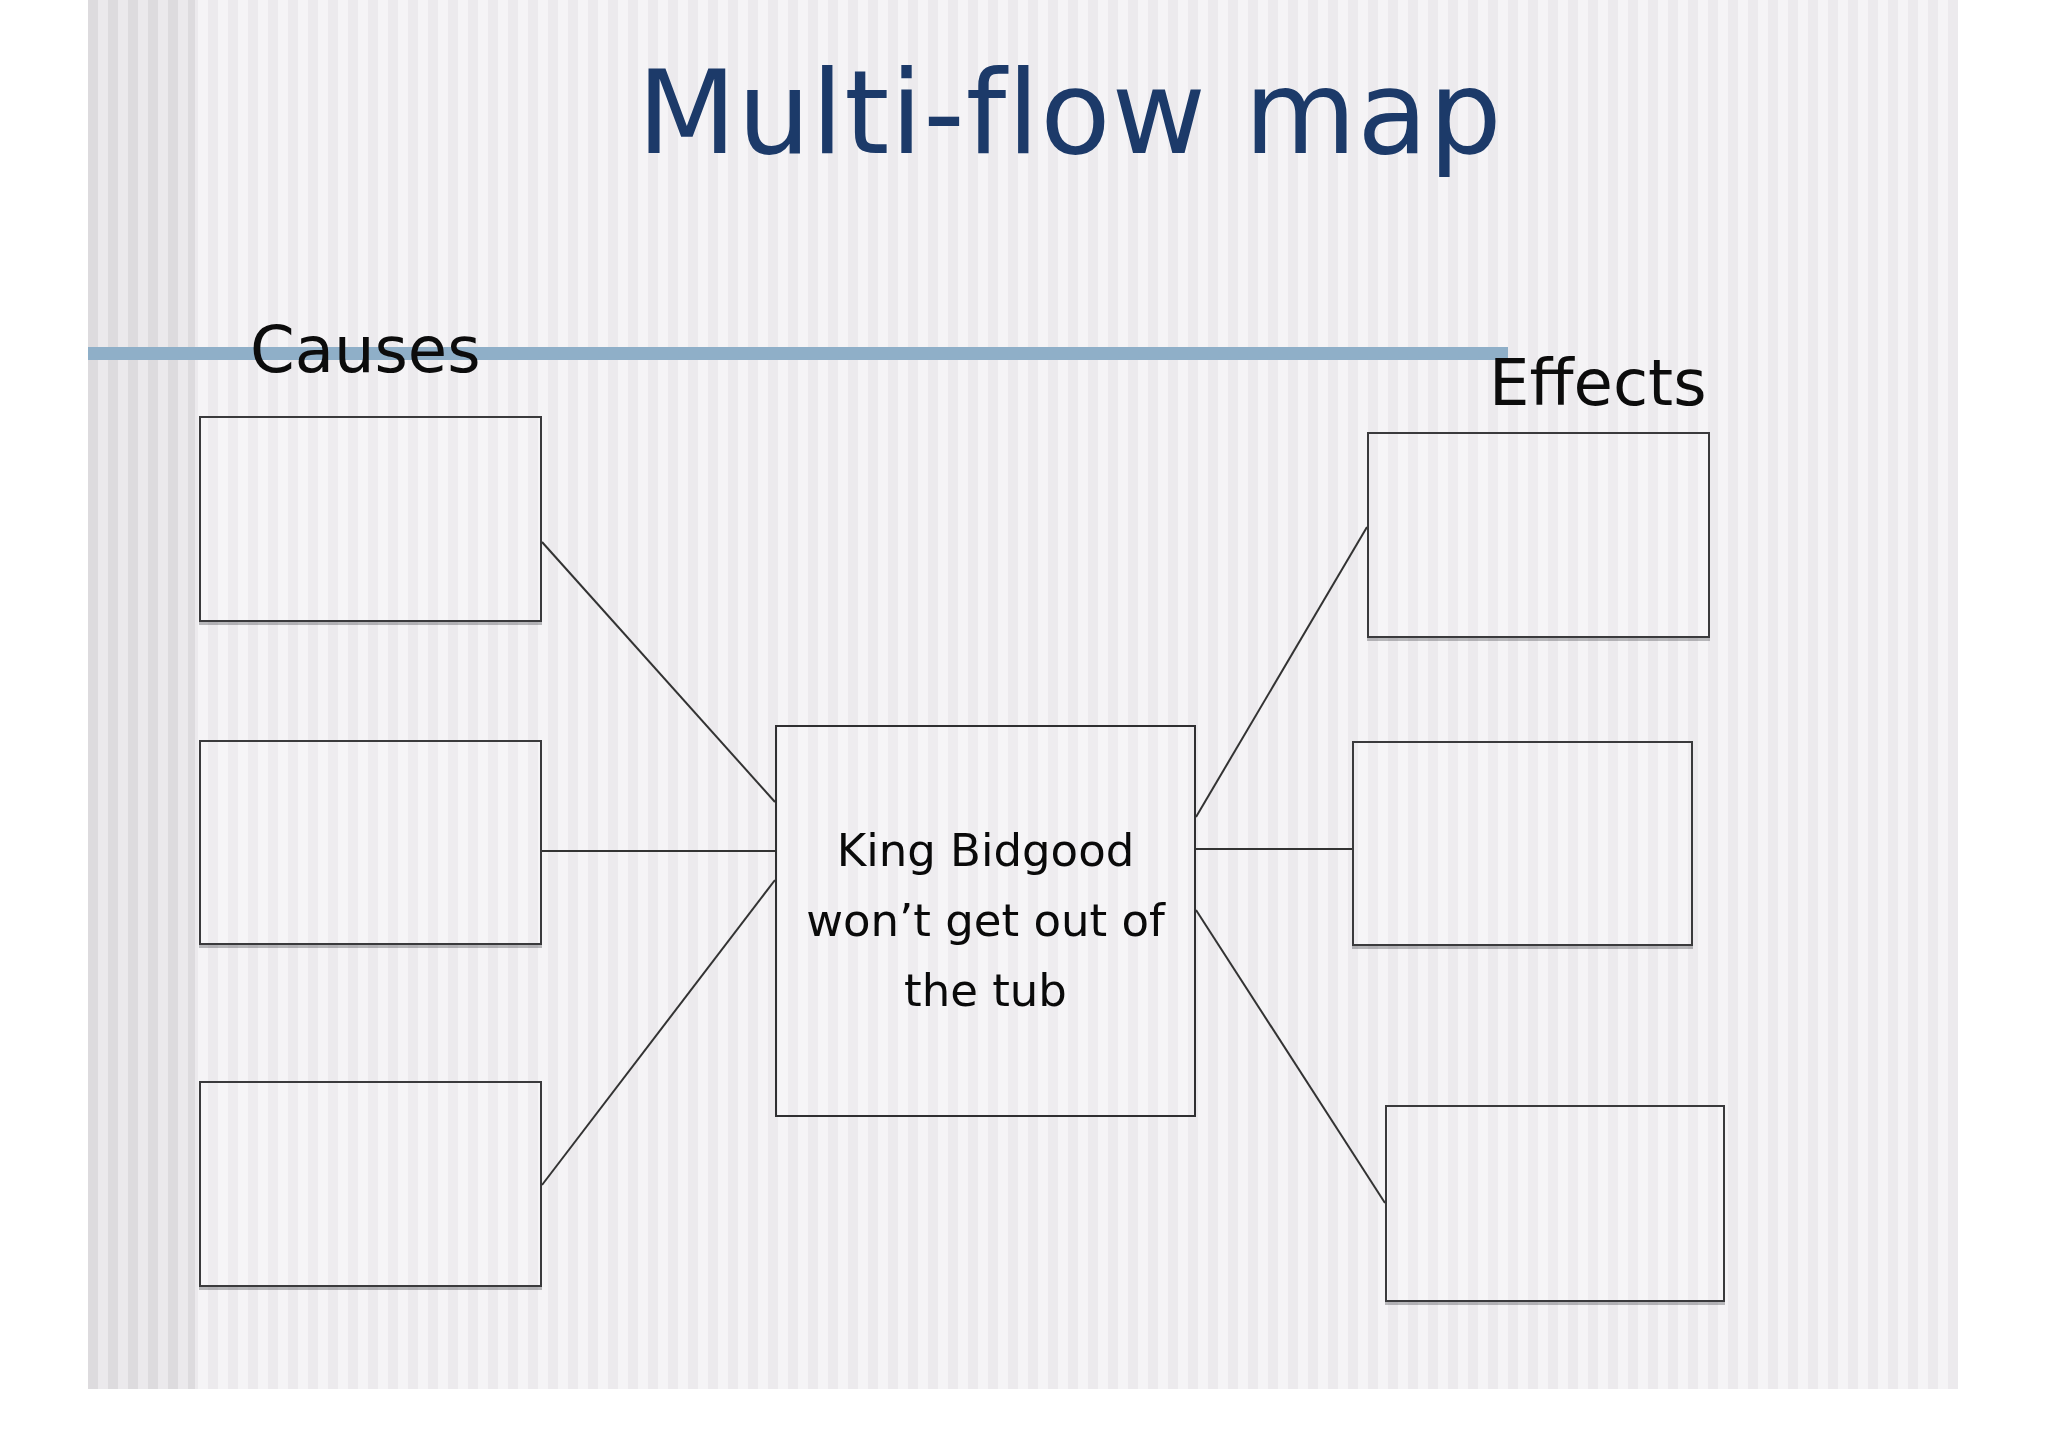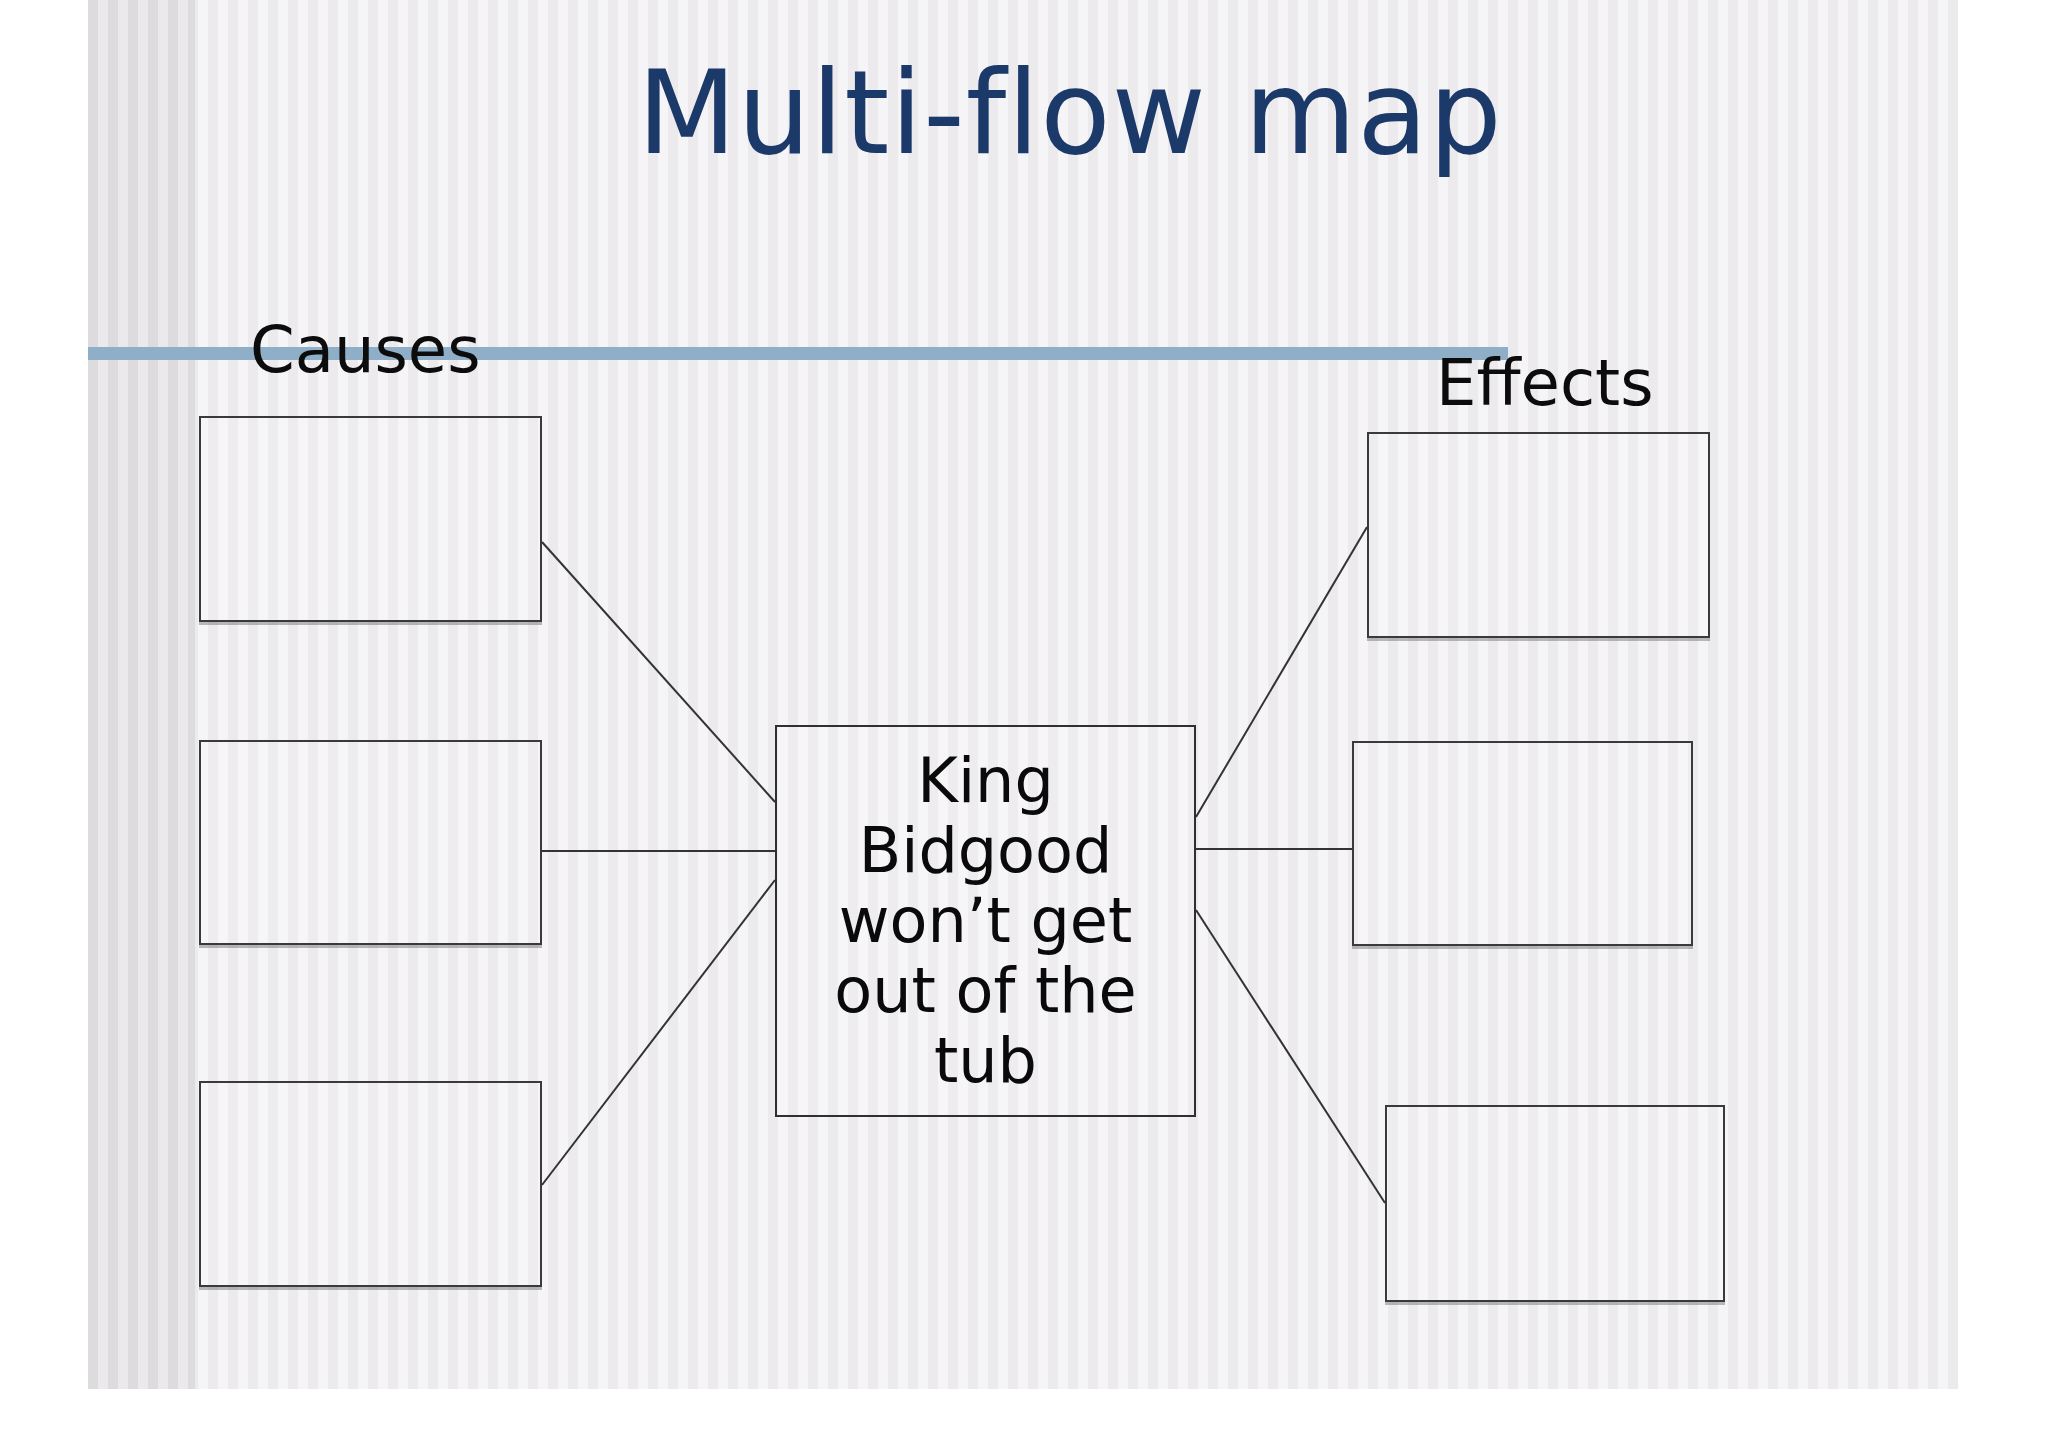--- a/index.html
+++ b/index.html
@@ -51,21 +51,21 @@
     line-height: 1.0;
     letter-spacing: 1px;
   }
   .section-label {
     position: absolute;
     font-size: 64px;
     line-height: 1.0;
     color: #0c0c0c;
   }
   .causes-label { left: 250px; top: 318px; text-align: center; }
-  .effects-label { left: 1436px; top: 351px; }
+  .effects-label { left: 1489px; top: 351px; }
   .node-box {
     position: absolute;
     box-sizing: border-box;
     border: 2px solid #3a3a3c;
     box-shadow: 0 3px 0 rgba(70,70,75,0.35);
     background: rgba(255,255,255,0.12);
   }
   .cause-1 { left: 199px; top: 416px; width: 343px; height: 206px; }
   .cause-2 { left: 199px; top: 740px; width: 343px; height: 205px; }
   .cause-3 { left: 199px; top: 1081px; width: 343px; height: 206px; }
@@ -79,21 +79,21 @@
     box-sizing: border-box;
     border: 2px solid #2f2f31;
     background: rgba(255,255,255,0.12);
     display: flex;
     align-items: center;
     justify-content: center;
   }
   .central-text {
     width: 380px;
     text-align: center;
-    font-size: 62px;
+    font-size: 45px;
     line-height: 70px;
     color: #0a0a0a;
   }
   #connectors {
     position: absolute;
     left: 0; top: 0;
     pointer-events: none;
   }
 </style>
 </head>

